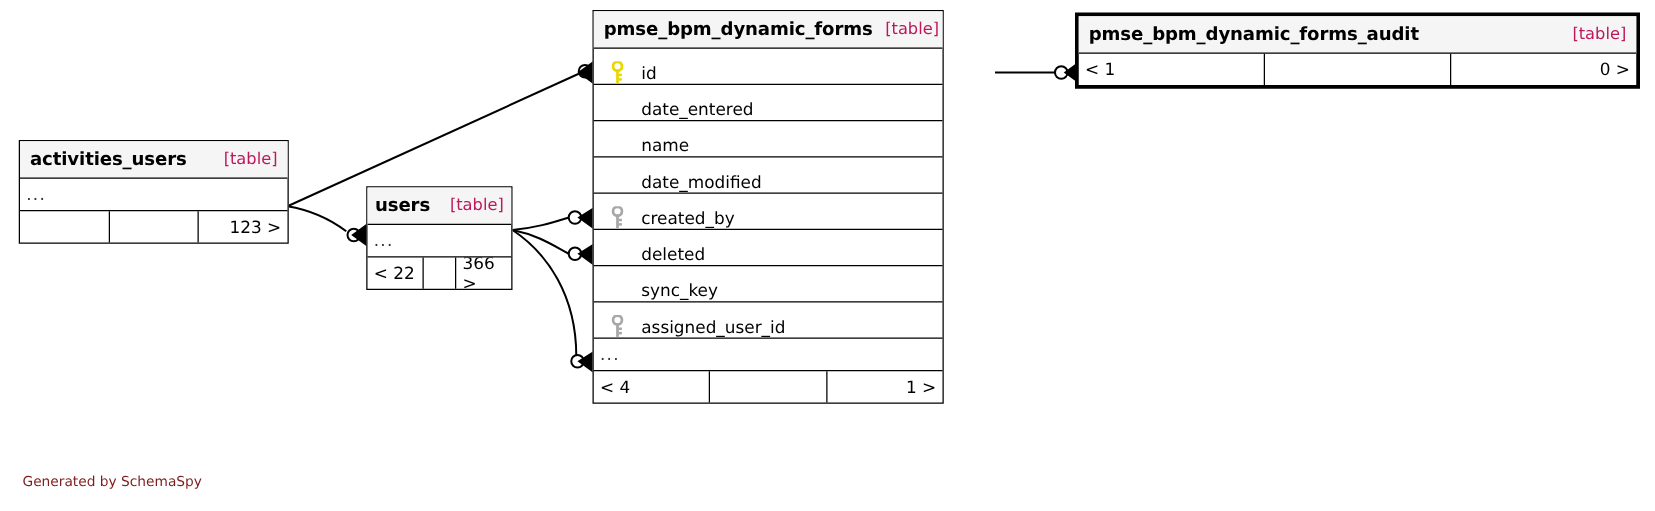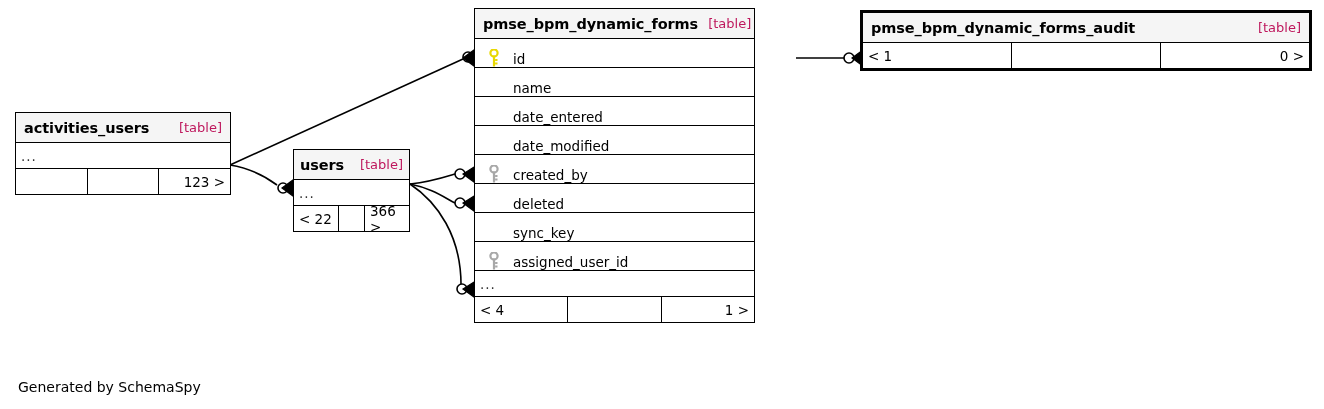--- a/index.html
+++ b/index.html
@@ -116,22 +116,22 @@
   }
   .footer-cell:last-child { border-right: none; }
   .fc-left  { flex: 1; justify-content: flex-start; }
   .fc-mid   { flex: 1; justify-content: center; }
   .fc-right { flex: 1; justify-content: flex-end; }
   .keyicon { display: block; }
   .caption {
     position: absolute;
     left: 18px;
     top: 379px;
-    font-size: 14px;
-    color: #000000;
+    font-size: 11px;
+    color: #7f1d1d;
     white-space: nowrap;
   }
 </style>
 </head>
 <body>
 
 <div id="canvas">
 
   <svg class="edges" viewBox="0 0 1324 409">
     <g stroke="#000000" stroke-width="1.6" fill="none">
@@ -207,26 +207,26 @@
           <rect x="3.9" y="6.5" width="2.2" height="11" fill="#e8d800"></rect>
           <rect x="6.1" y="10" width="2.4" height="2" fill="#e8d800"></rect>
           <rect x="6.1" y="13.5" width="2.4" height="2" fill="#e8d800"></rect>
         </svg>
       </span>
       <span class="col-name">id</span>
     </div>
 
     <div class="col-row">
       <span class="key-cell"></span>
+      <span class="col-name">date_entered</span>
+    </div>
+
+    <div class="col-row">
+      <span class="key-cell"></span>
       <span class="col-name">name</span>
-    </div>
-
-    <div class="col-row">
-      <span class="key-cell"></span>
-      <span class="col-name">date_entered</span>
     </div>
 
     <div class="col-row">
       <span class="key-cell"></span>
       <span class="col-name">date_modified</span>
     </div>
 
 
     <div class="col-row">
       <span class="key-cell">

